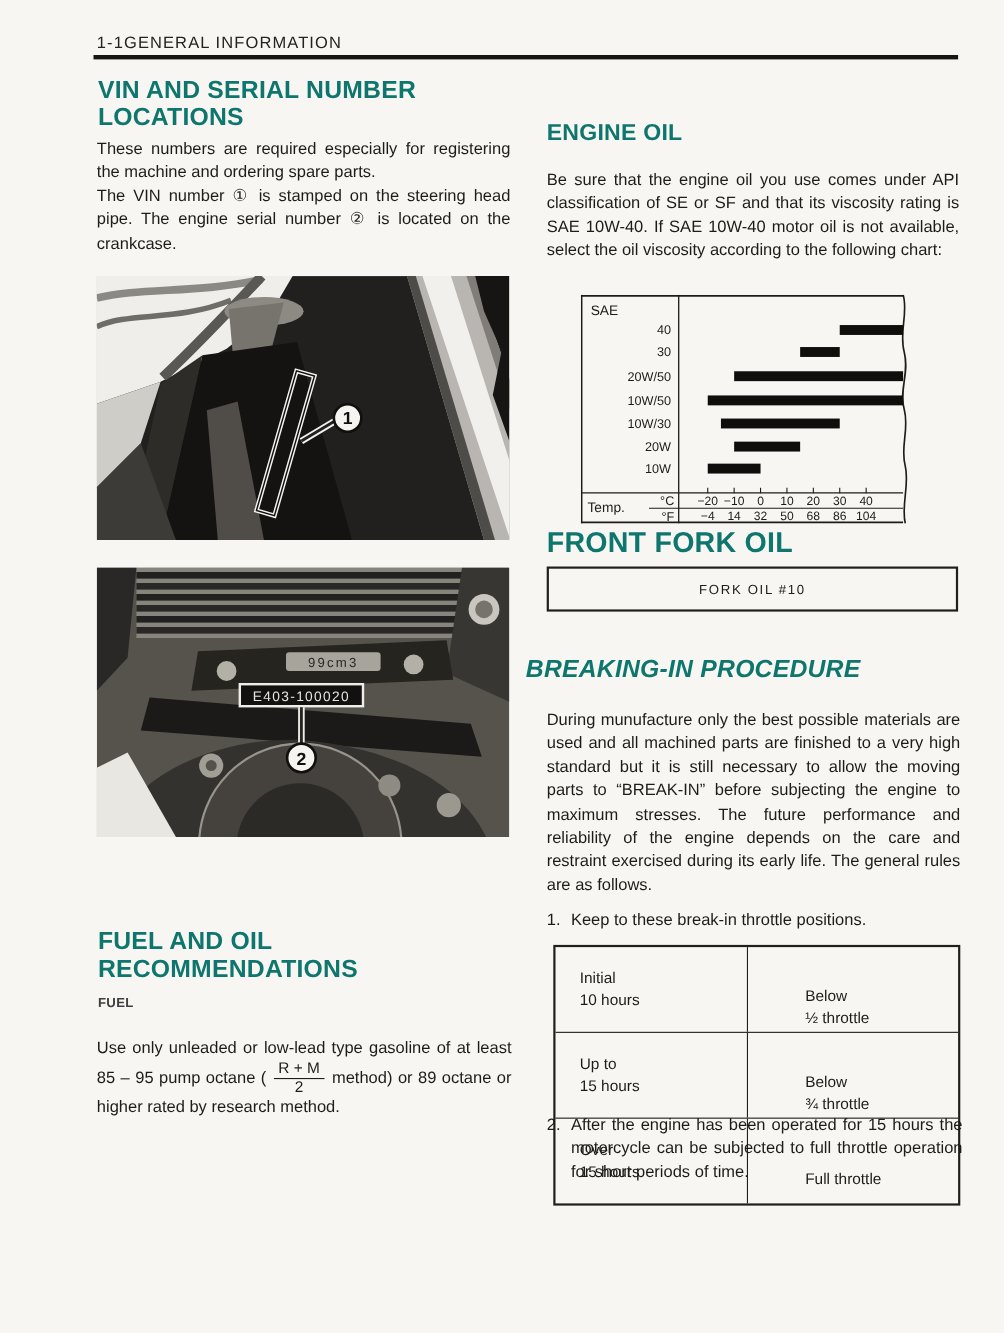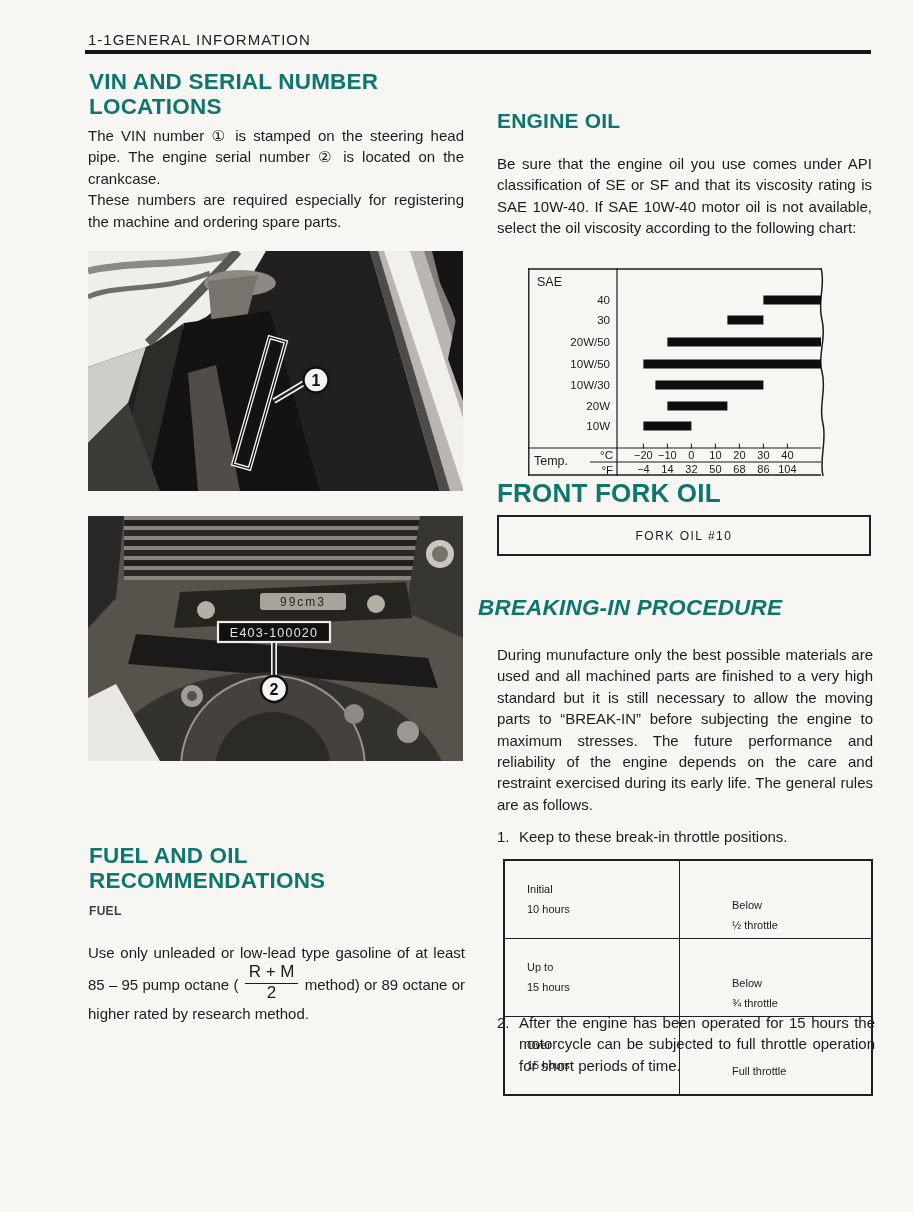--- a/index.html
+++ b/index.html
@@ -15,35 +15,35 @@
   
   .h-big { font-weight:bold; font-size:22.5px; line-height:25px; letter-spacing:0.2px; color:#0f766e; }
   .h-sub { font-weight:bold; font-size:12px; letter-spacing:0.3px; color:#404040; }
   
   .bt { font-size:15px; line-height:21.4px; text-align:justify; }
   .bt p { margin:0; }
   
   figure { margin:0; }
   figure svg { display:block; }
   
-  .frac { display:inline-block; vertical-align:-8px; text-align:center; font-size:17px; line-height:1.1; padding:0 2px; }
+  .frac { display:inline-block; vertical-align:-8px; text-align:center; font-size:14px; line-height:1.1; padding:0 2px; }
   .frac .fnum { display:block; border-bottom:1.2px solid #1d1c1a; padding:0 4px 1px; }
   .frac .fden { display:block; }
   
   .fork-box { border:2px solid #201f1d; display:flex; align-items:center; justify-content:center;
               font-size:12px; letter-spacing:1.5px; background:#f7f6f2; }
   
   .li { display:flex; font-size:15px; line-height:21.4px; }
   .li .num { flex:none; width:22px; }
   .li .txt { flex:1; text-align:justify; }
   
   .bt-table { border:2px solid #201f1d; background:#f7f6f2; }
   .bt-table .trow { display:flex; border-top:1.6px solid #201f1d; }
   .bt-table .trow:first-child { border-top:none; }
-  .cell { font-size:11px; line-height:19.6px; display:flex; flex-direction:column; justify-content:center; }
+  .cell { font-size:14px; line-height:19.6px; display:flex; flex-direction:column; justify-content:center; }
   .cell div:empty { display:none; }
   .cell-l { width:148px; flex:none; border-right:1.6px solid #201f1d; padding:2.5px 4px 2.5px 22px; min-height:40px; }
   .cell-r { flex:1; padding:2.5px 4px 2.5px 52px; min-height:40px;margin-top:32px; }
   
   #oil-chart svg { font-family:"Liberation Sans","DejaVu Sans",sans-serif; }
 </style>
 </head>
 <body>
 
 <div class="page">
@@ -53,22 +53,22 @@
     <span>GENERAL INFORMATION</span>
   </div>
   <div class="abs hdr-rule"></div>
 
   <div class="abs h-big" style="left:89px; top:69px;">
     <div>VIN AND SERIAL NUMBER</div>
     <div>LOCATIONS</div>
   </div>
 
   <div class="abs bt" style="left:88px; top:125px; width:376px;">
+    <p>These numbers are required especially for registering the machine and ordering spare parts.</p>
     <p>The VIN number ① is stamped on the steering head pipe.  The engine serial number ② is located on the crankcase.</p>
-    <p>These numbers are required especially for registering the machine and ordering spare parts.</p>
   </div>
 
   <figure class="abs" style="left:88px; top:251px;">
     <svg viewBox="0 0 375 240" width="375" height="240">
       <rect width="375" height="240" fill="#21201e"></rect>
       <polygon points="0,0 178,0 158,34 118,66 58,96 0,116" fill="#efeeea"></polygon>
       <polygon points="0,116 58,96 40,152 0,192" fill="#cfcdc8"></polygon>
       <path d="M0,20 C40,10 92,16 150,3" stroke="#8b8984" stroke-width="7" fill="none"></path>
       <path d="M0,46 C30,32 72,42 122,22" stroke="#6f6d68" stroke-width="5" fill="none"></path>
       <path d="M150,0 C122,30 96,58 60,92" stroke="#5a5854" stroke-width="9" fill="none"></path>

